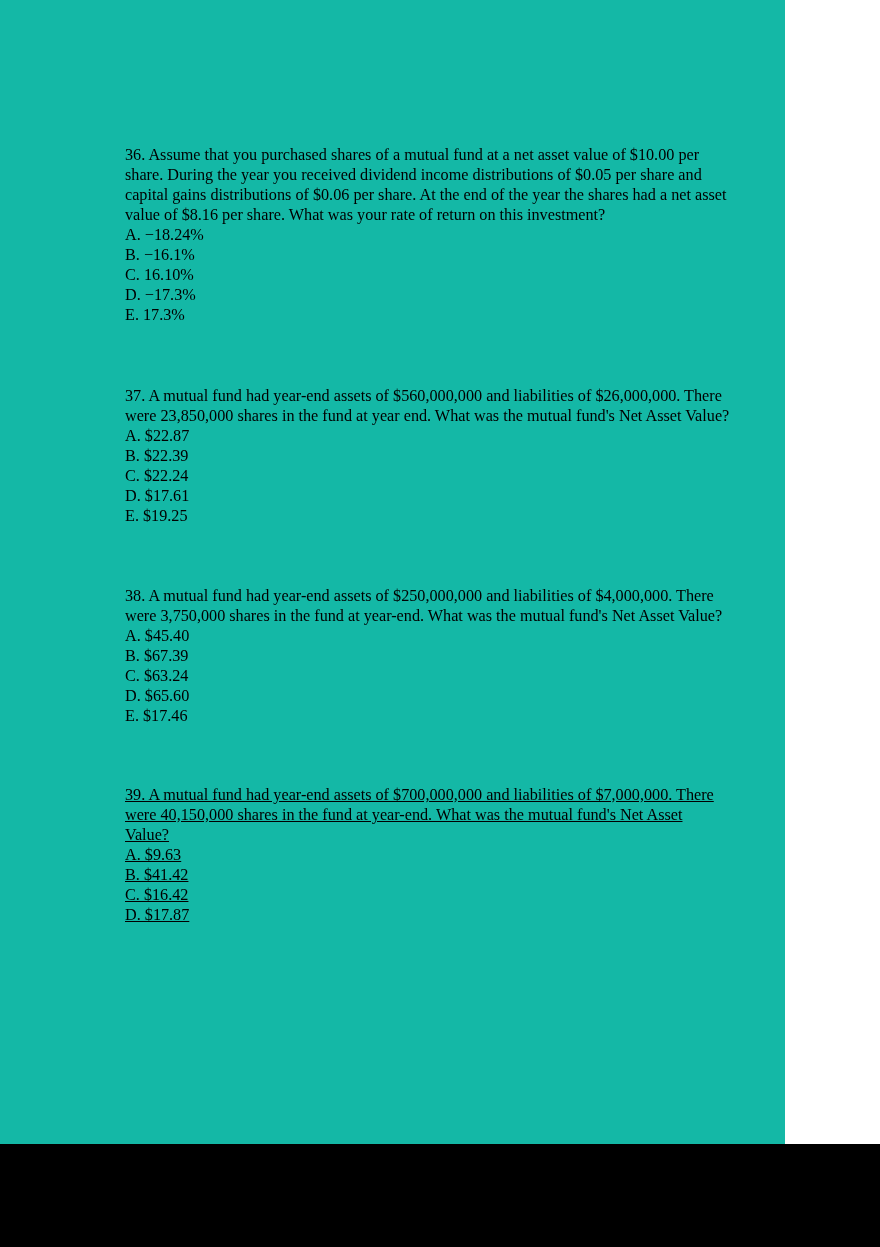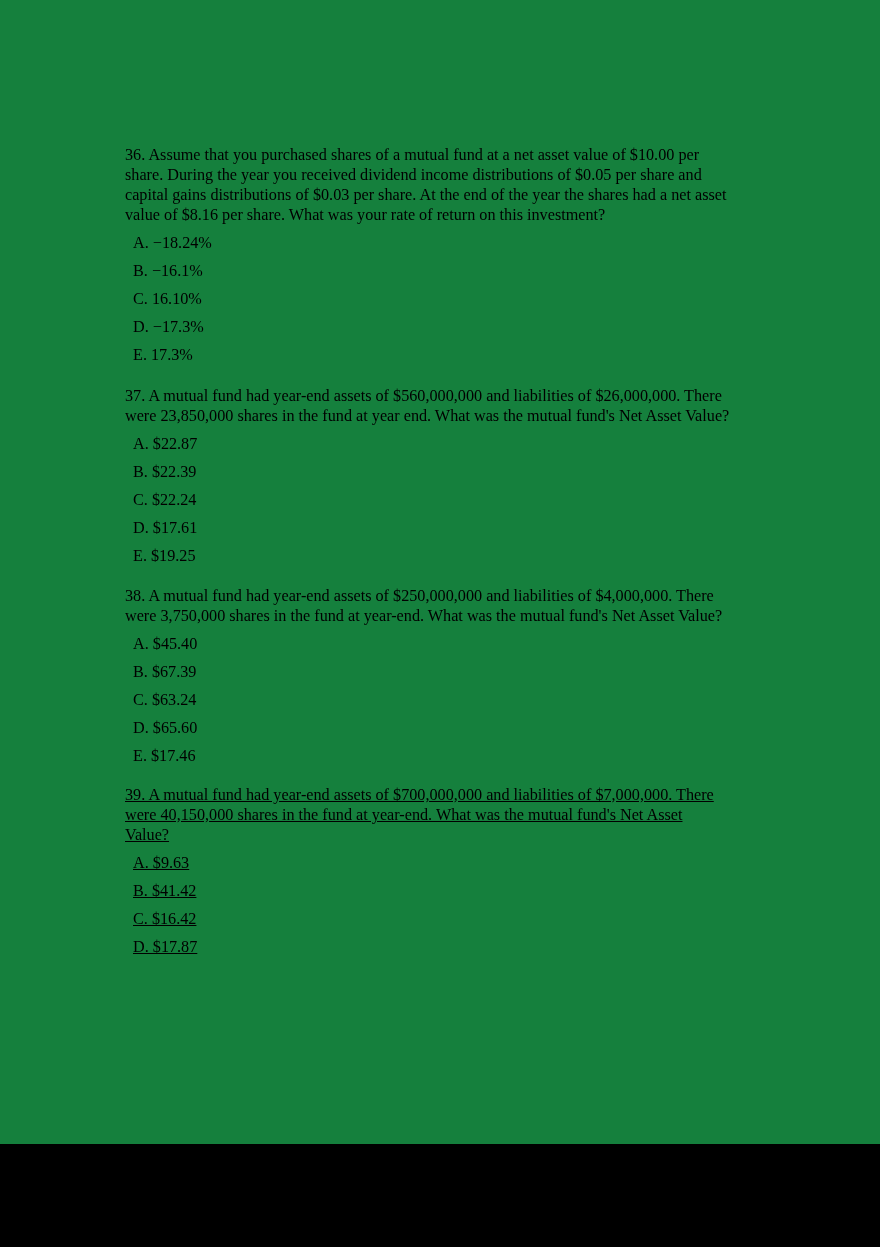--- a/index.html
+++ b/index.html
@@ -1,36 +1,36 @@
 <!DOCTYPE html>
 <html><head>
 <meta charset="utf-8">
 <style>
   html, body { margin: 0; padding: 0; }
   body {
     width: 880px; height: 1247px; background: #ffffff; position: relative; overflow: hidden;
     font-family: "Liberation Serif", "DejaVu Serif", serif; color: #000;
   }
-  .page { position: absolute; left: 0; top: 0; width: 880px; height: 1144px; background: #15803d; }
+  .page { position: absolute; left: 0; top: 0; width: 785px; height: 1144px; background: #14b8a6; }
   .question { position: absolute; left: 125px; width: 660px; font-size: 16.2px; line-height: 20px; }
   .stem { margin: 0; }
   .options { list-style: none; margin: 0; padding: 0; }
-  .options li { margin: 8px; white-space: nowrap; }
+  .options li { margin: 0; white-space: nowrap; }
   .bottom-bar { position: absolute; left: 0; top: 1144px; width: 880px; height: 103px; background: #000; }
 </style>
 </head>
 <body>
 
 <div class="page">
 
   <div class="question" style="top:145px;">
     <div class="stem">
       <div>36. Assume that you purchased shares of a mutual fund at a net asset value of $10.00 per</div>
       <div>share. During the year you received dividend income distributions of $0.05 per share and</div>
-      <div>capital gains distributions of $0.03 per share. At the end of the year the shares had a net asset</div>
+      <div>capital gains distributions of $0.06 per share. At the end of the year the shares had a net asset</div>
       <div>value of $8.16 per share. What was your rate of return on this investment?</div>
     </div>
     <ul class="options">
       <li>A. −18.24%</li>
       <li>B. −16.1%</li>
       <li>C. 16.10%</li>
       <li>D. −17.3%</li>
       <li>E. 17.3%</li>
     </ul>
   </div>

